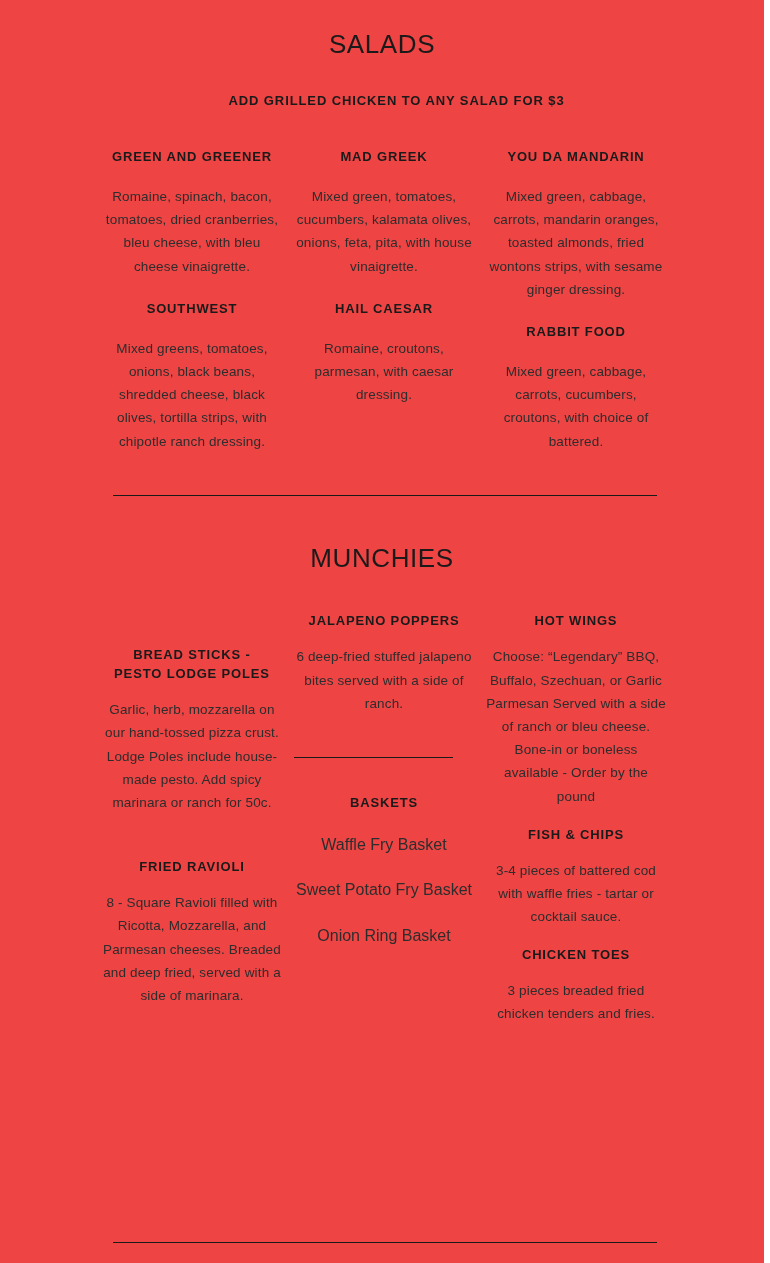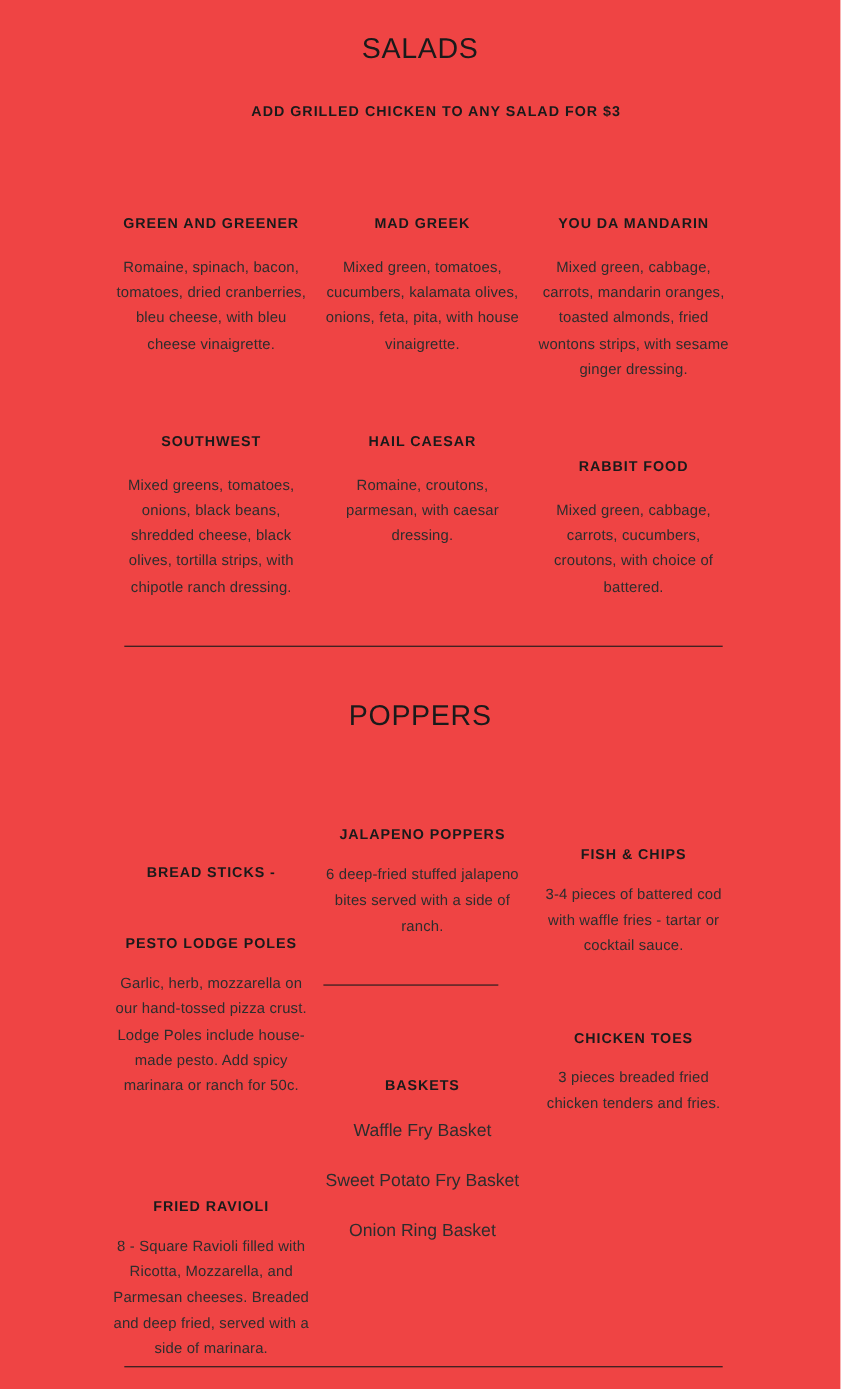--- a/index.html
+++ b/index.html
@@ -74,21 +74,20 @@
   .col-right  { width: 192px; }
 
   
   .item { text-align: center; }
   .item-name {
     font-size: 13px;
     font-weight: bold;
     letter-spacing: 0.85px;
     color: #1a1a1a;
     line-height: 1.45;
-    margin-top: 46px;
   }
   .item-desc {
     font-size: 13.5px;
     font-weight: 400;
     letter-spacing: 0.15px;
     color: #2d2d2d;
     line-height: 1.72;
   }
   .item-line {
     font-size: 16px;
@@ -173,21 +172,21 @@
       </div>
 
     </div>
   </div>
 
   <div style="height:42px"></div>
   <hr class="rule rule-wide">
 
   <div class="gap-48"></div>
 
-  <h1 class="section-title">POPPERS</h1>
+  <h1 class="section-title">MUNCHIES</h1>
 
   <div style="height:40px"></div>
 
   <div class="columns">
 
     <div class="col col-left">
 
       <div style="height:34px"></div>
 
       <div class="item">
@@ -226,20 +225,25 @@
         <div class="gap-18"></div>
         <div class="item-line">Sweet Potato Fry Basket</div>
         <div class="gap-18"></div>
         <div class="item-line">Onion Ring Basket</div>
       </div>
 
     </div>
 
     <div class="col col-right">
 
+      <div class="item">
+        <div class="item-name">HOT WINGS</div>
+        <div class="gap-14"></div>
+        <div class="item-desc">Choose: “Legendary” BBQ, Buffalo, Szechuan, or Garlic Parmesan Served with a side of ranch or bleu cheese. Bone-in or boneless available - Order by the pound</div>
+      </div>
 
       <div style="height:18px"></div>
 
       <div class="item">
         <div class="item-name">FISH &amp; CHIPS</div>
         <div class="gap-14"></div>
         <div class="item-desc">3-4 pieces of battered cod with waffle fries - tartar or cocktail sauce.</div>
       </div>
 
       <div style="height:18px"></div>

